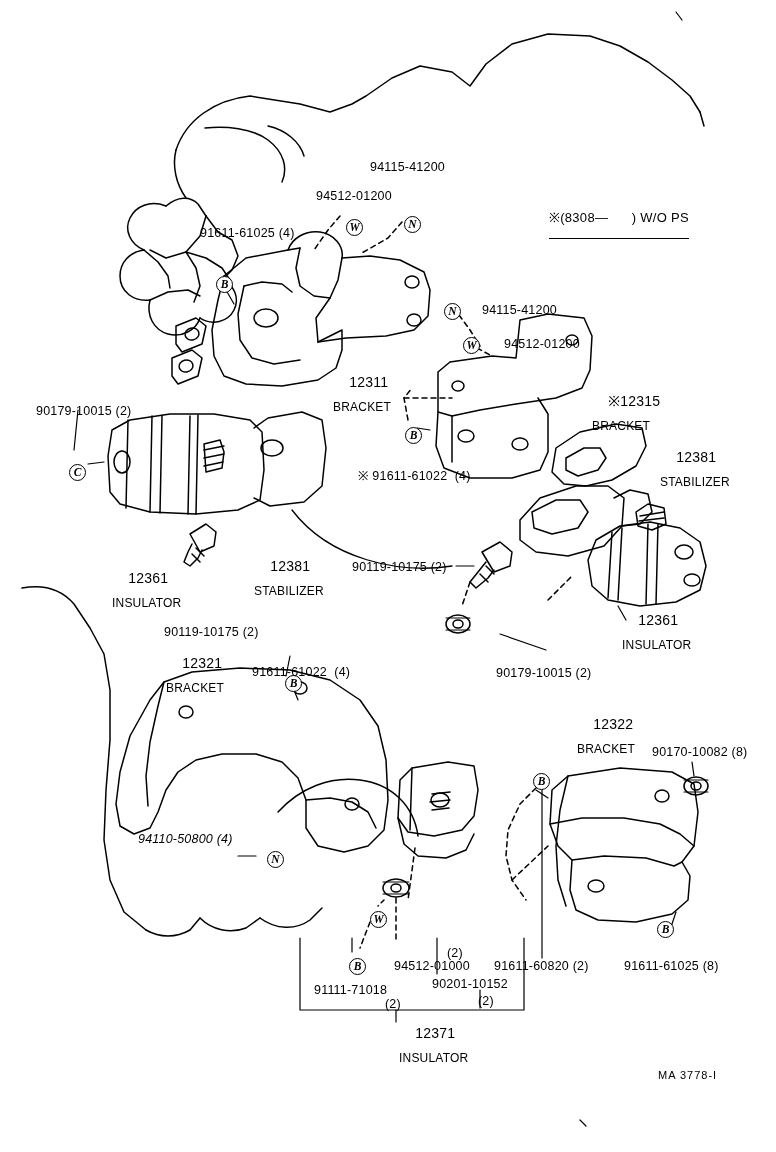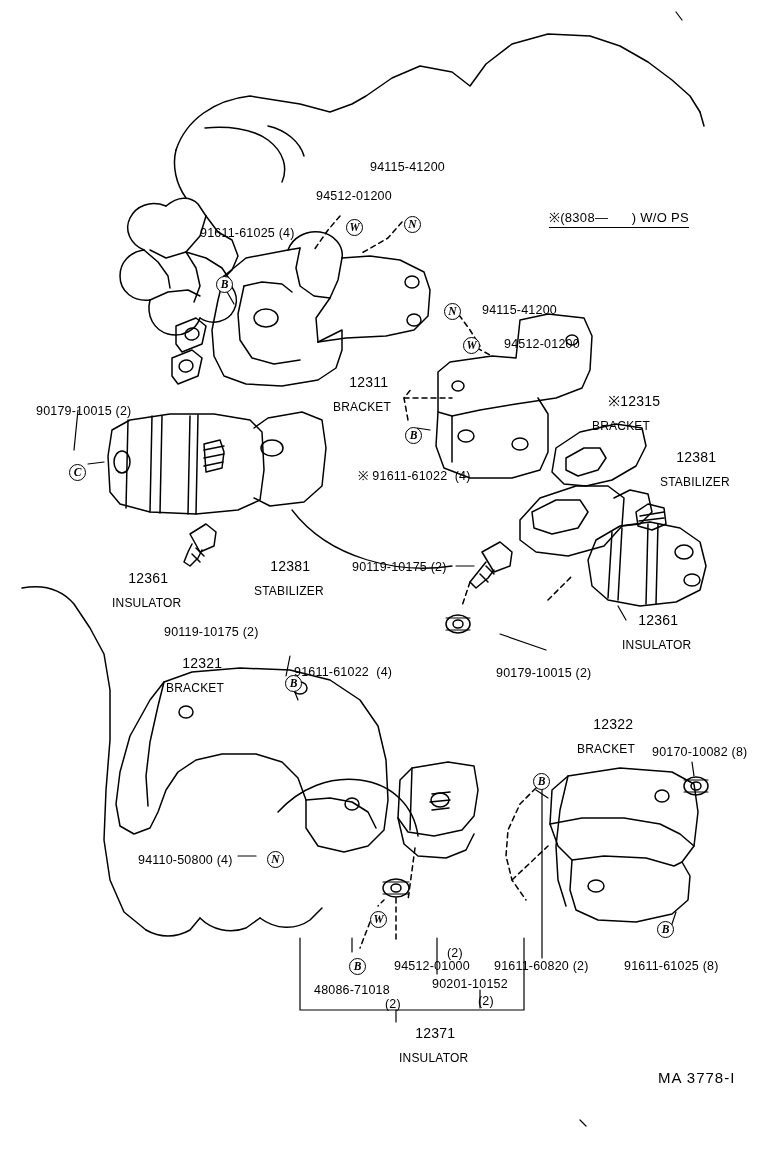--- a/index.html
+++ b/index.html
@@ -39,42 +39,42 @@
   }
   .lbl.big {
     font-size: 14px;
   }
   .lbl.note {
     font-size: 13px;
     letter-spacing: 0.3px;
   }
   .underline {
     border-bottom: 1.5px solid #000;
-    padding-bottom: 3px;
+    padding-bottom: 14px;
   }
   .marker {
     position: absolute;
     width: 17px;
     height: 17px;
     border: 1.3px solid #000;
     border-radius: 50%;
     font-family: "Liberation Serif", serif;
     font-size: 11.5px;
     line-height: 15px;
     text-align: center;
     background: #fff;
     font-style: italic;
     font-weight: bold;
     color: #000;
     box-sizing: border-box;
   }
   .footer {
     position: absolute;
     font-family: "Liberation Sans", sans-serif;
-    font-size: 15px;
+    font-size: 11px;
     letter-spacing: 1px;
   }
 </style>
 </head>
 <body>
 
 <div id="page">
 
   <svg id="art" viewBox="0 0 776 1152" xmlns="http://www.w3.org/2000/svg">
     <g fill="none" stroke="#000" stroke-width="1.5" stroke-linejoin="round" stroke-linecap="round">
@@ -320,36 +320,36 @@
     <span class="sub">INSULATOR</span>
   </div>
 
   <div class="lbl" style="left:496px; top:667px;"><span>90179-10015 (2)</span></div>
 
   <div class="lbl big" style="left:166px; top:644px;">
     <span>12321</span>
     <span class="sub">BRACKET</span>
   </div>
 
-  <div class="lbl" style="left:252px; top:666px;margin-left:42px;"><span>91611-61022  (4)</span></div>
+  <div class="lbl" style="left:252px; top:666px;"><span>91611-61022  (4)</span></div>
 
   <div class="lbl big" style="left:577px; top:705px;">
     <span>12322</span>
     <span class="sub">BRACKET</span>
   </div>
 
   <div class="lbl" style="left:652px; top:746px;"><span>90170-10082 (8)</span></div>
-  <div class="lbl" style="left:138px; top:854px;"><span>94110-50800 (4)</span></div>
+  <div class="lbl" style="left:138px; top:833px;font-style:italic;"><span>94110-50800 (4)</span></div>
   <div class="lbl" style="left:624px; top:960px;"><span>91611-61025 (8)</span></div>
   <div class="lbl" style="left:494px; top:960px;"><span>91611-60820 (2)</span></div>
   <div class="lbl" style="left:394px; top:960px;"><span>94512-01000</span></div>
   <div class="lbl" style="left:447px; top:947px;"><span>(2)</span></div>
   <div class="lbl" style="left:432px; top:978px;"><span>90201-10152</span></div>
   <div class="lbl" style="left:478px; top:995px;"><span>(2)</span></div>
-  <div class="lbl" style="left:314px; top:984px;"><span>48086-71018</span></div>
+  <div class="lbl" style="left:314px; top:984px;"><span>91111-71018</span></div>
   <div class="lbl" style="left:385px; top:998px;"><span>(2)</span></div>
 
   <div class="lbl big" style="left:399px; top:1014px;">
     <span>12371</span>
     <span class="sub">INSULATOR</span>
   </div>
 
   <div class="footer" style="left:658px; top:1069px;">MA  3778-I</div>
 
 </div>

